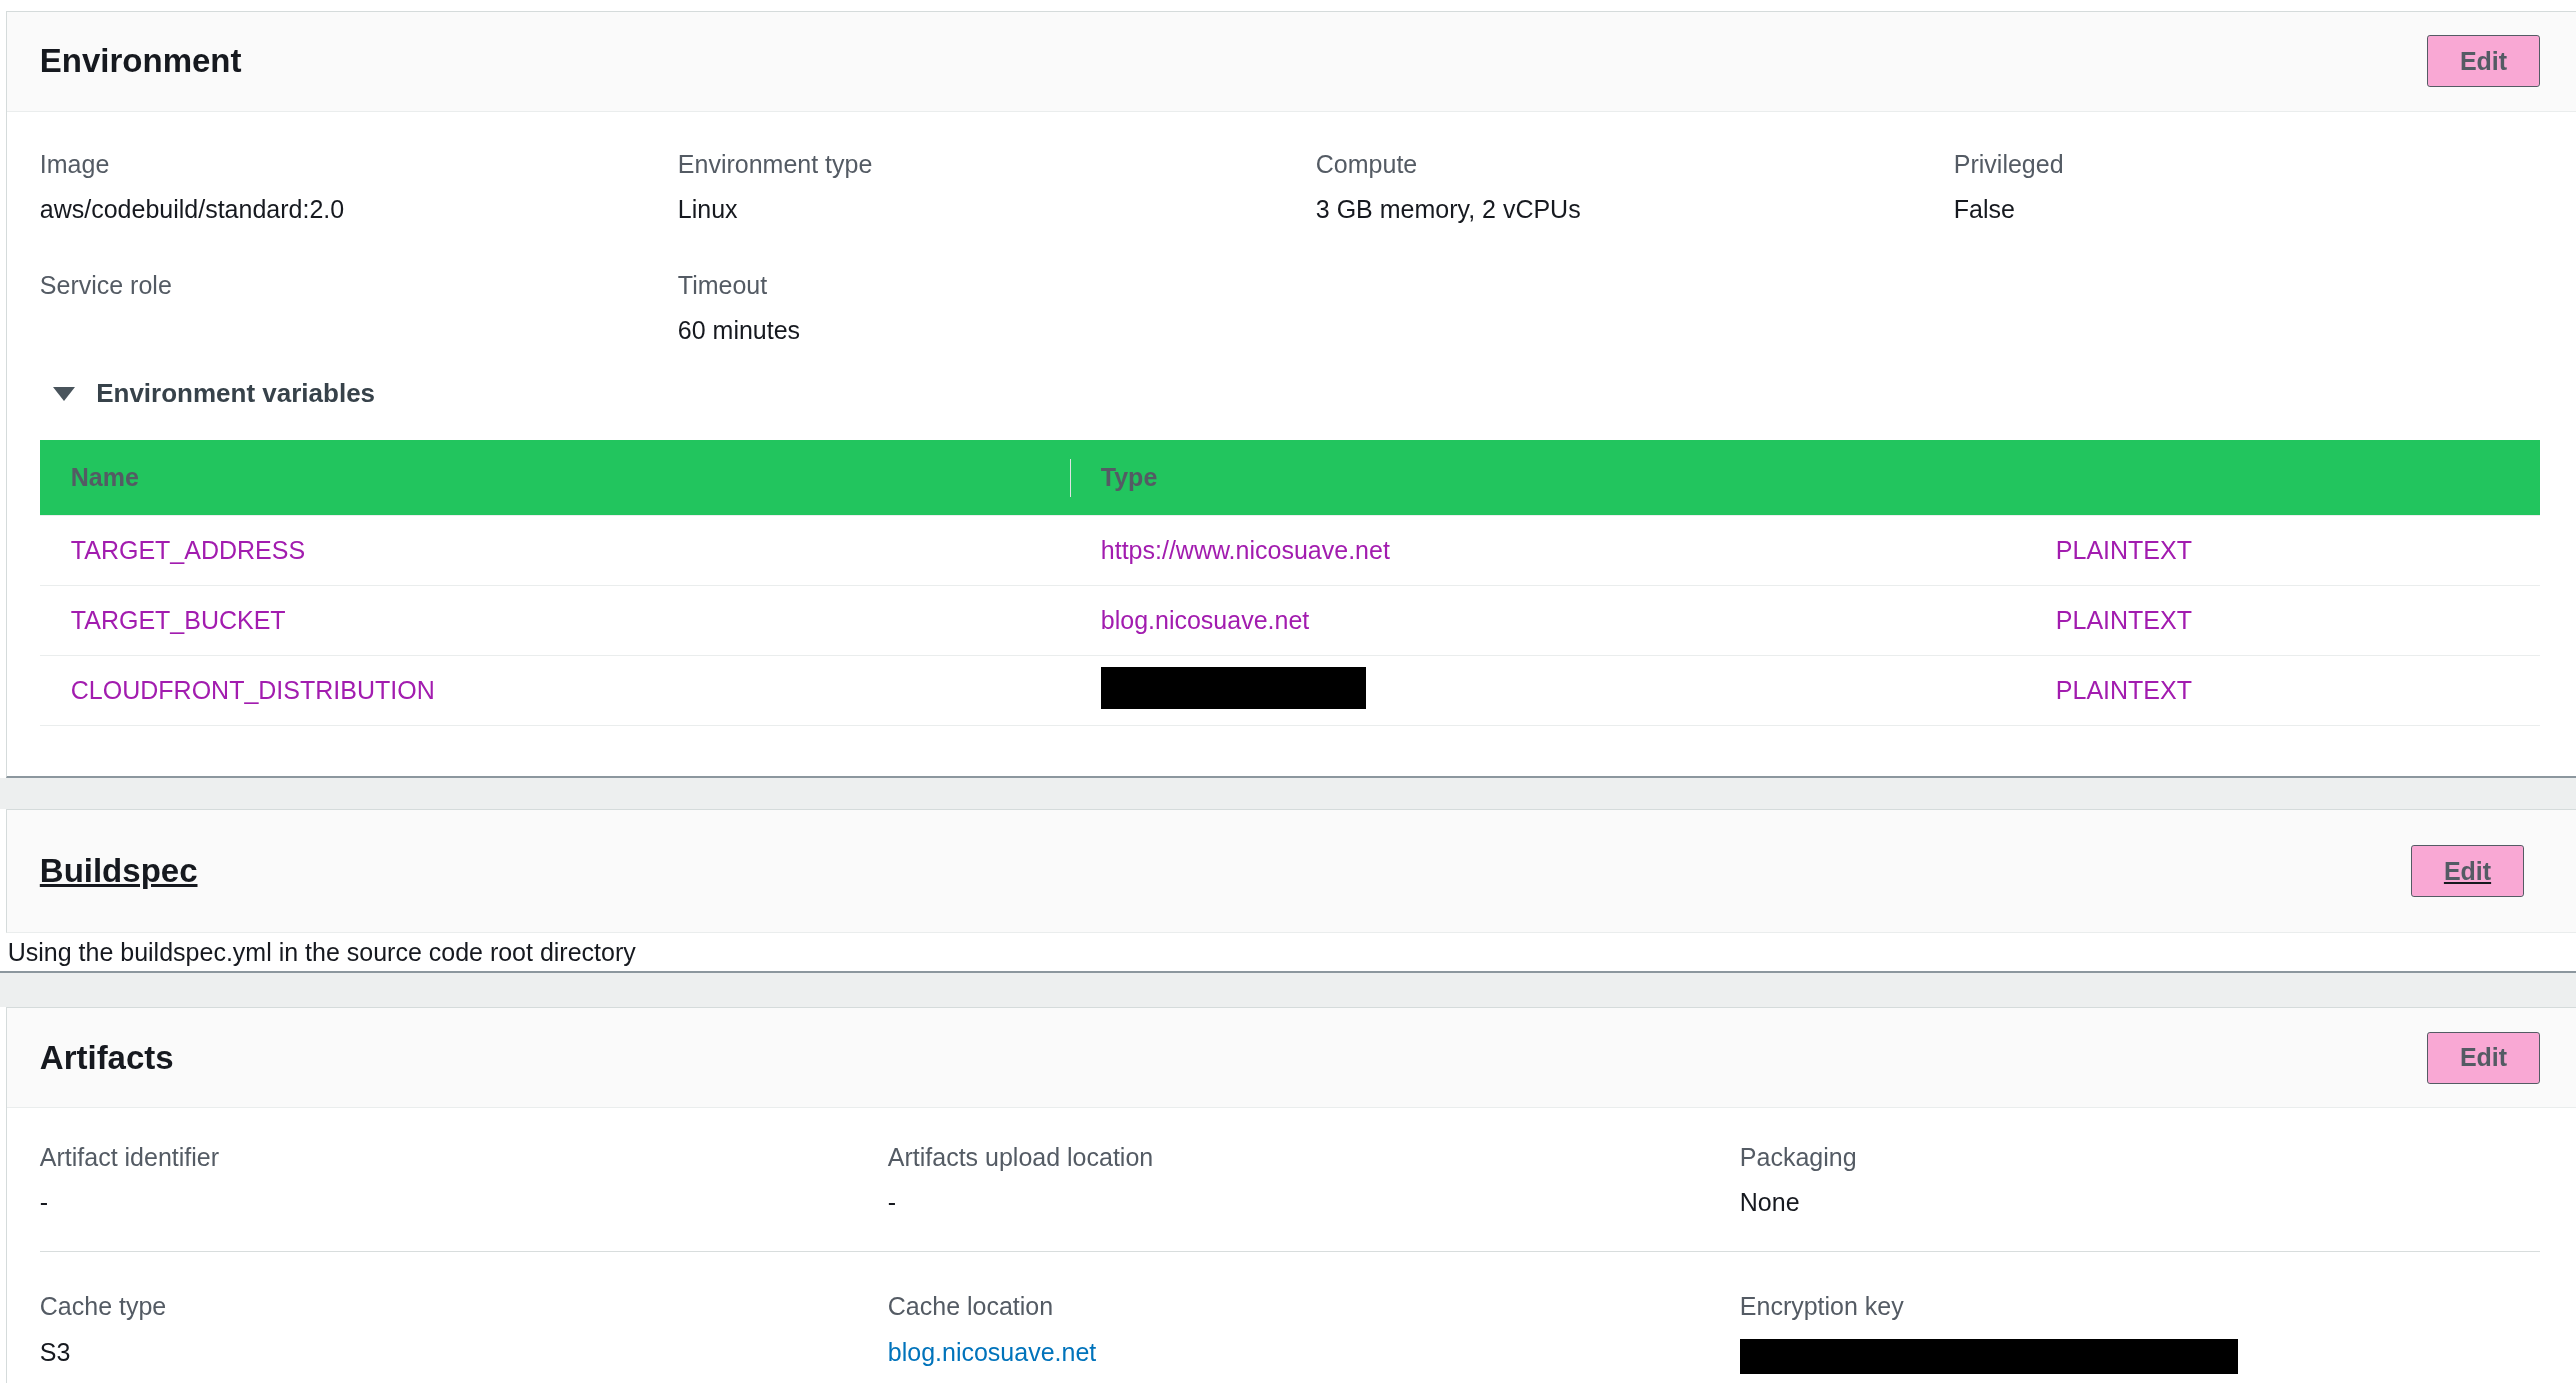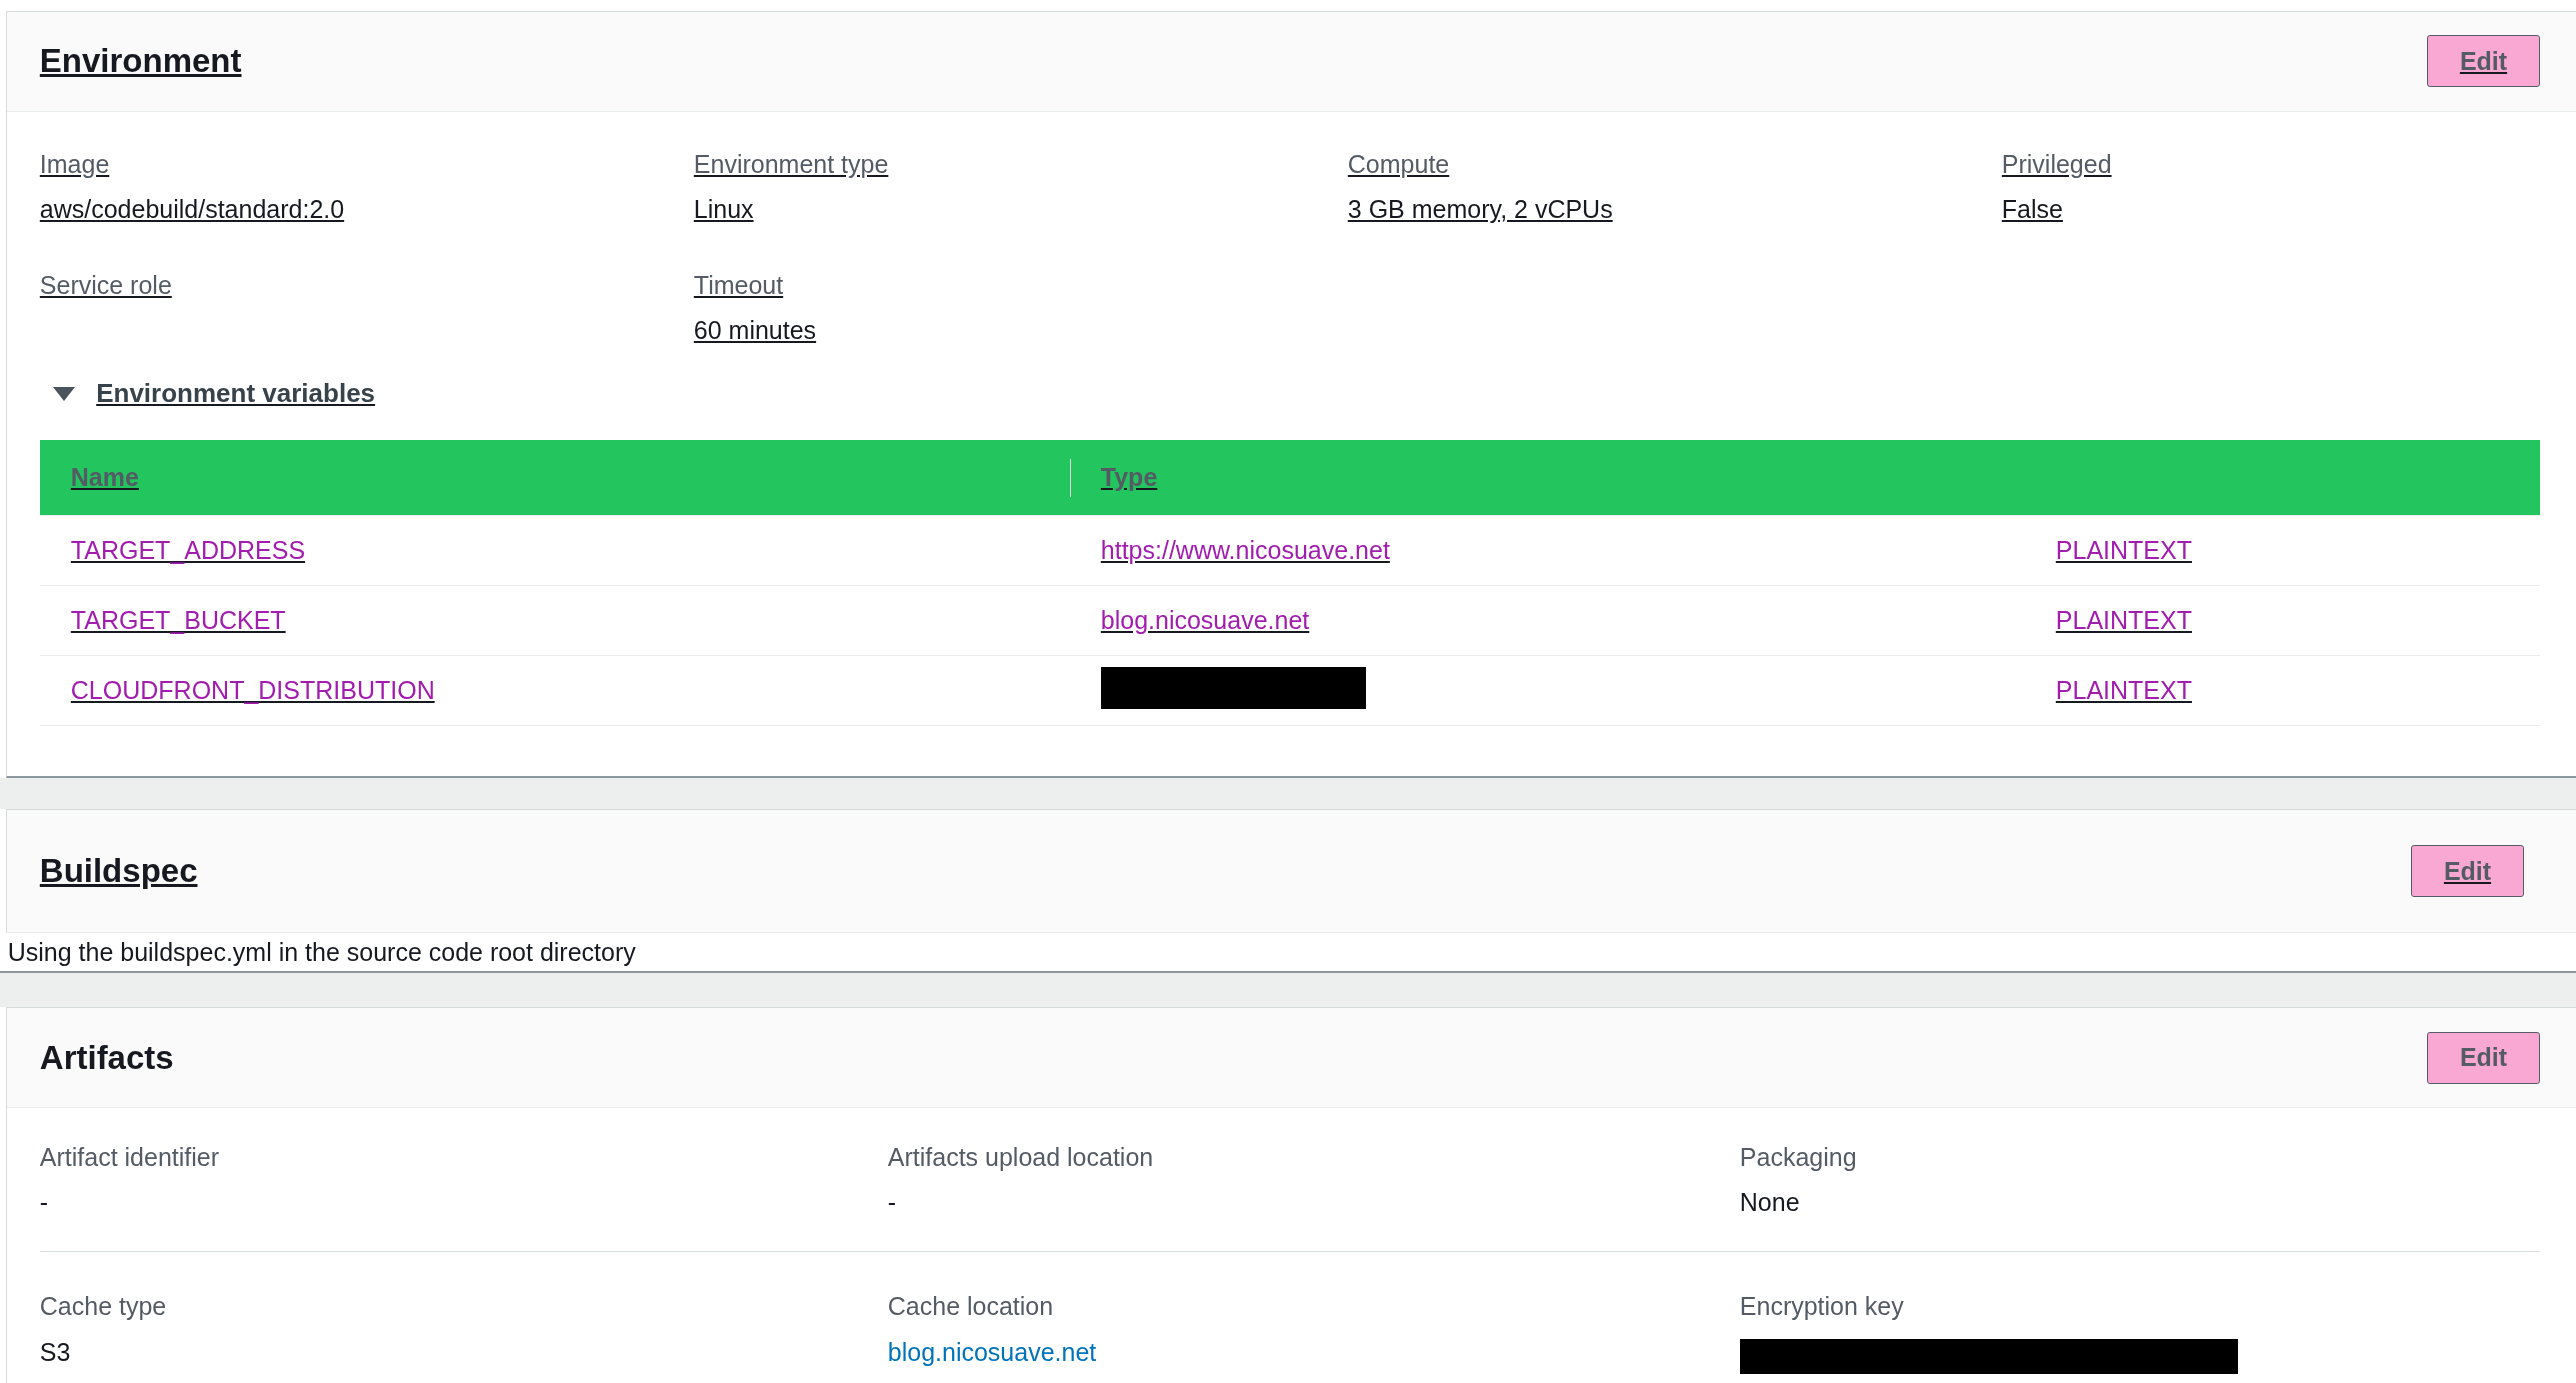--- a/index.html
+++ b/index.html
@@ -13,42 +13,42 @@
   }
 
   
   .card {
     margin-left:5.8px;
     border-left:1px solid #d5dbdb;
     border-top:1px solid #d5dbdb;
     border-bottom:2.9px solid #8c979e;
     background:#fff;
   }
-  .first-card { margin-top:10.5px;text-decoration:underline; }
+  .first-card { margin-top:10.5px; }
 
   .card-header {
     height:100px;
     background:#fafafa;
     display:flex; align-items:center; justify-content:space-between;
     padding:0 36px 0 33px;
     border-bottom:1.9px solid #eaeded;
   }
   .card-title { margin:0; font-size:33px; font-weight:700; color:#16191f; }
 
   .btn {
     height:52px; min-width:113px; padding:0 29px;
     background:#f9a8d4; border:1.9px solid #545b64; border-radius:2.9px;
     color:#545b64; font-weight:700; font-size:25px;
     font-family:inherit; cursor:pointer; line-height:1;
   }
 
   .card-body { padding:38px 36px 50px 33px; background:#fff; }
 
   
-  .grid4 { display:grid; grid-template-columns:638px 638px 638px 1fr;gap:16px; }
+  .grid4 { display:grid; grid-template-columns:638px 638px 638px 1fr; }
   .grid3 { display:grid; grid-template-columns:848px 852px 1fr; }
   .row-gap { margin-top:46px; }
 
   .field-label { font-size:25px; line-height:29px; color:#545b64; margin-bottom:15.3px; }
   .field-value { font-size:25px; line-height:31px; color:#16191f; }
 
   .value-flex { display:flex; align-items:center; }
   .redacted { display:inline-block; background:#000; }
   .redacted-role { width:318px; height:40px; }
   .redacted-dist { width:265px; height:42px; }

